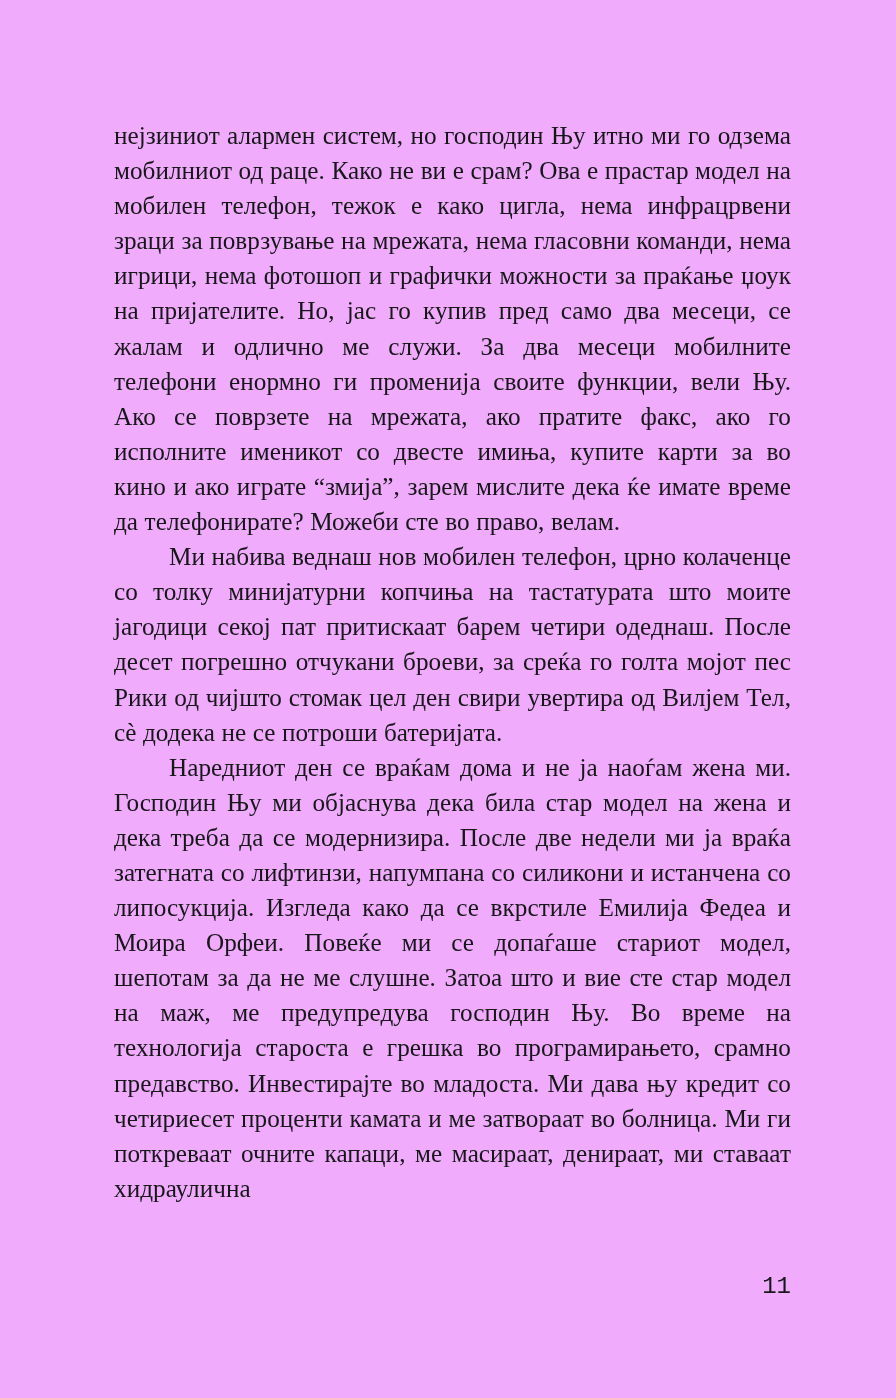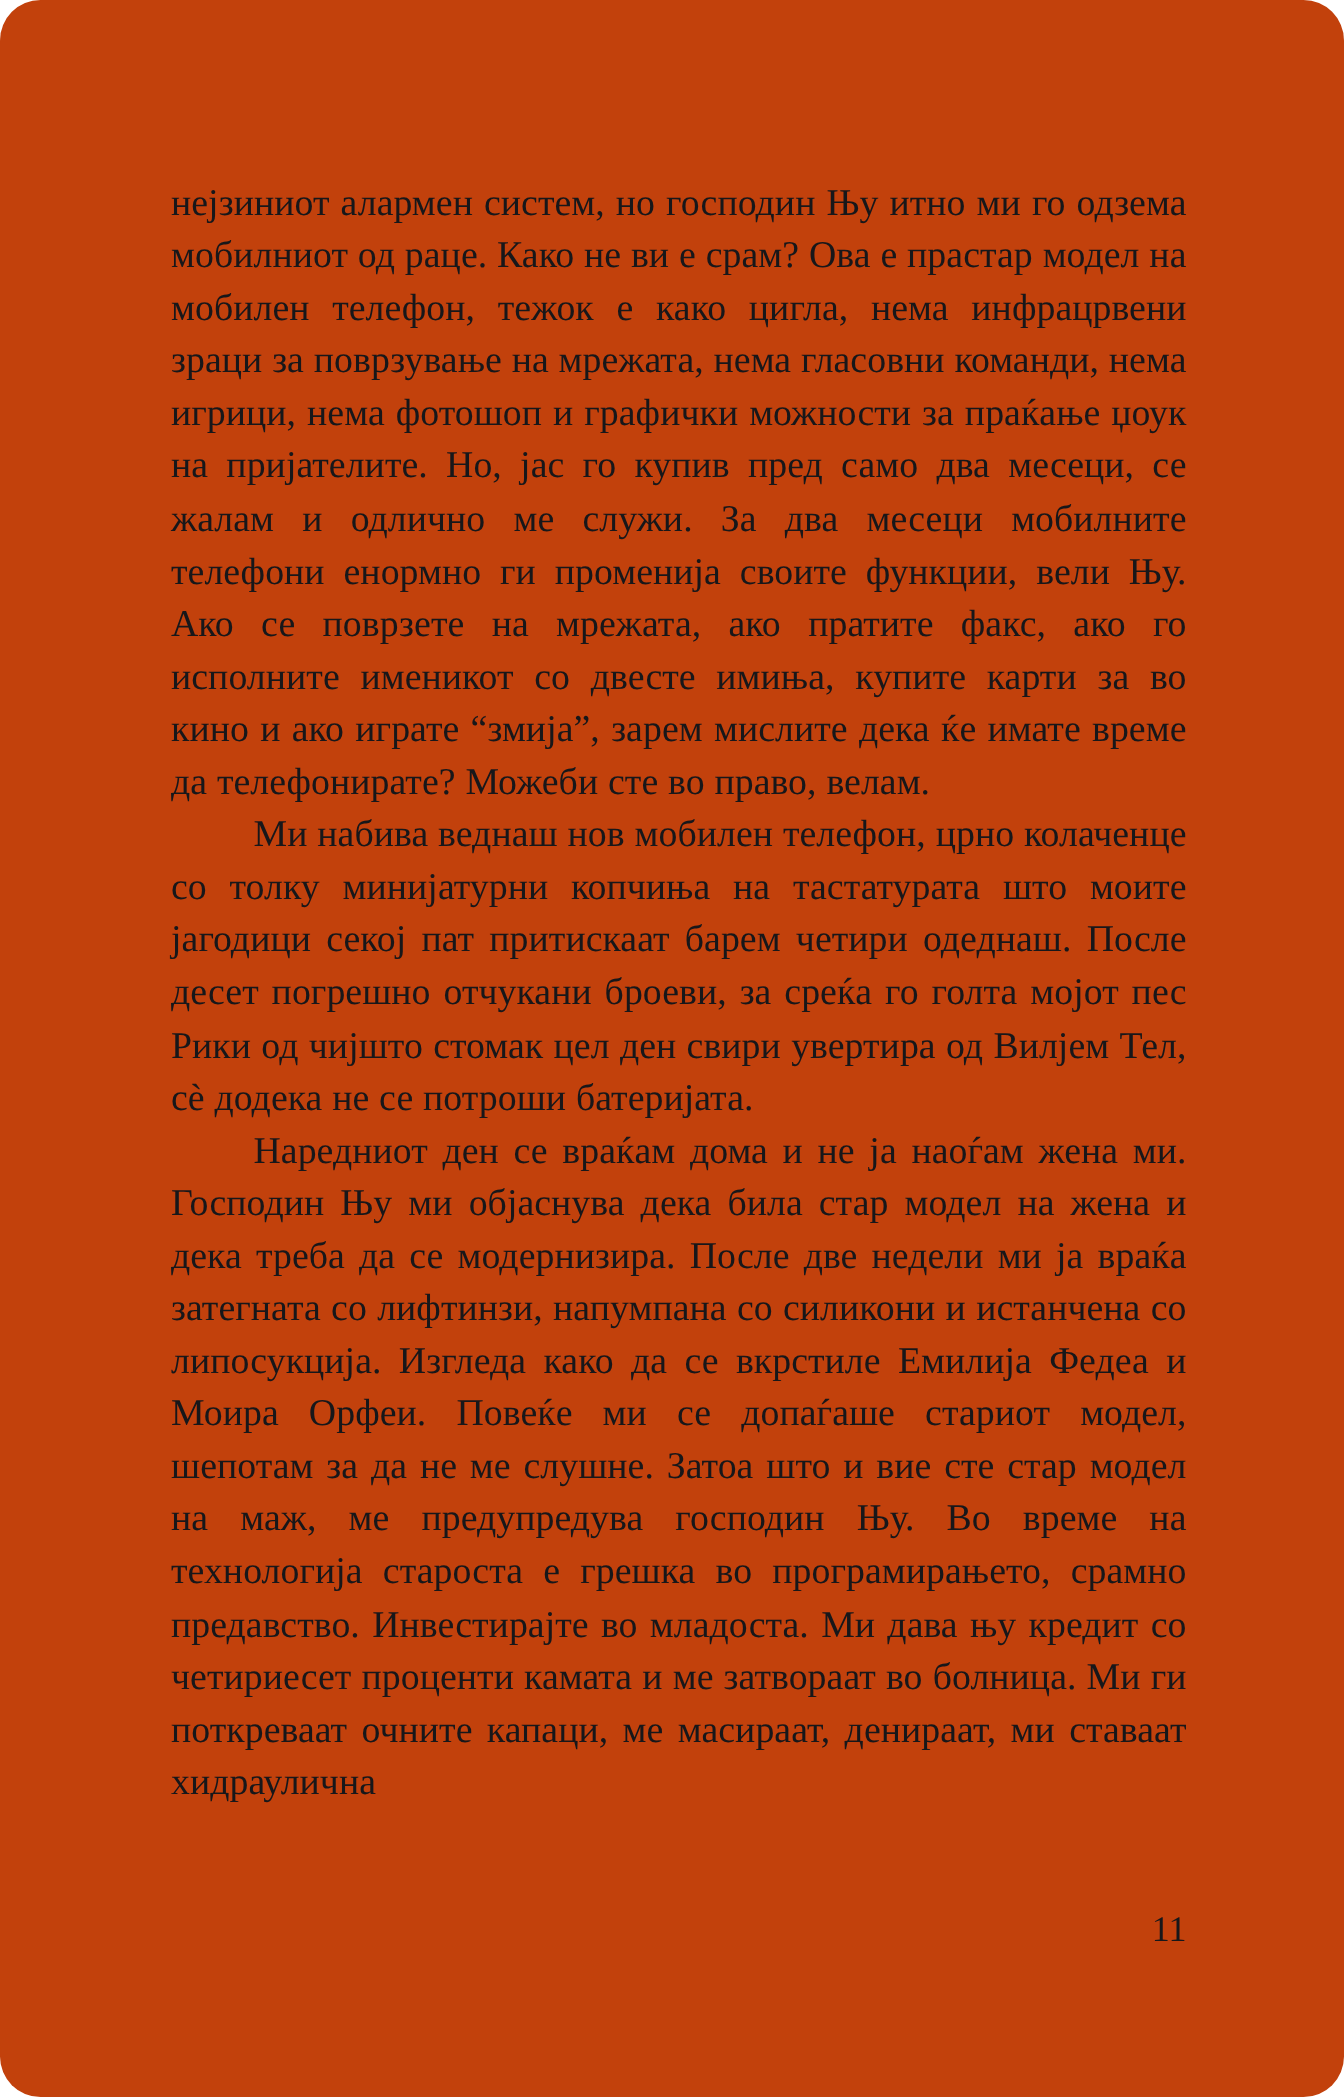--- a/index.html
+++ b/index.html
@@ -11,22 +11,21 @@
     height: 1398px;
     background: #ffffff;
     font-family: "Liberation Serif", "DejaVu Serif", serif;
     color: #17171a;
     overflow: hidden;
   }
   .page {
     position: relative;
     width: 896px;
     height: 1398px;
-    background: #c2410c;
-    border-radius: 27px;
+    background: #f0abfc;
   }
   .text-block {
     position: absolute;
     left: 114px;
     top: 118px;
     width: 677px;
   }
   .para {
     margin: 0;
     font-size: 25.2px;
@@ -43,21 +42,21 @@
     font-family: Liberation Serif, serif;
   }
   .page-number {
     position: absolute;
     right: 105px;
     top: 1272px;
     font-size: 24px;
     line-height: 30px;
     color: #17171a;
     text-align: left;
-    font-family: Liberation Serif, serif;
+    font-family: Liberation Mono, monospace;
   }
 </style>
 </head>
 <body>
 
 <div class="page">
 
   <div class="text-block">
     <p class="para">нејзиниот алармен систем, но господин Њу итно ми го одзема мобилниот од раце. Како не ви е срам? Ова е прастар модел на мобилен телефон, тежок е како цигла, нема инфрацрвени зраци за поврзување на мрежата, нема гласовни команди, нема игрици, нема фотошоп и графички можности за праќање џоук на пријателите. Но, јас го купив пред само два месеци, се жалам и одлично ме служи. За два месеци мобилните телефони енормно ги променија своите функции, вели Њу. Ако се поврзете на мрежата, ако пратите факс, ако го исполните именикот со двесте имиња, купите карти за во кино и ако играте “змија”, зарем мислите дека ќе имате време да телефонирате? Можеби сте во право, велам.</p>
     <p class="para indented">Ми набива веднаш нов мобилен телефон, црно колаченце со толку минијатурни копчиња на тастатурата што моите јагодици секој пат притискаат барем четири одеднаш. После десет погрешно отчукани броеви, за среќа го голта мојот пес Рики од чијшто стомак цел ден свири увертира од Вилјем Тел, сѐ додека не се потроши батеријата.</p>

